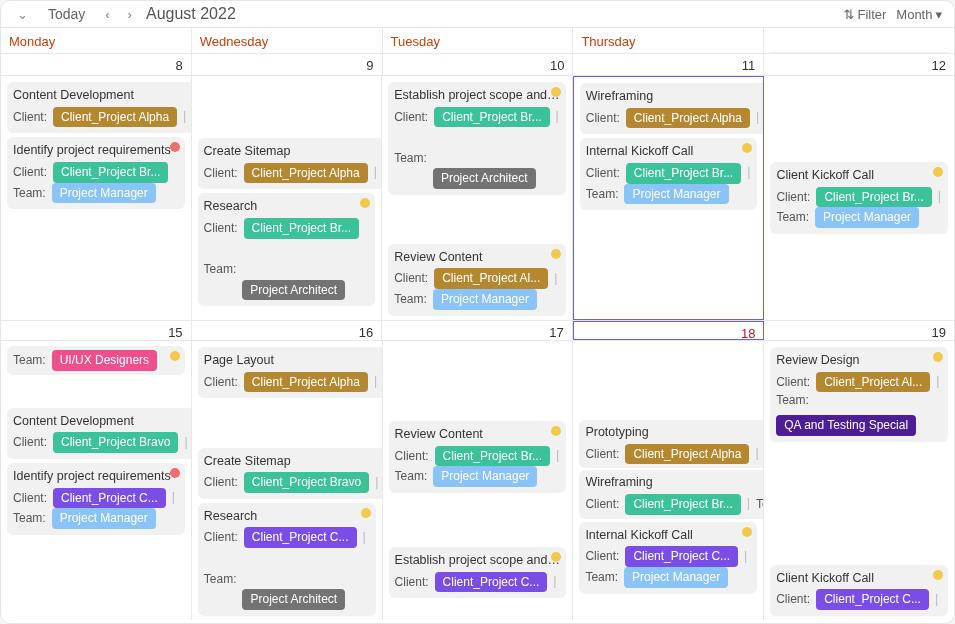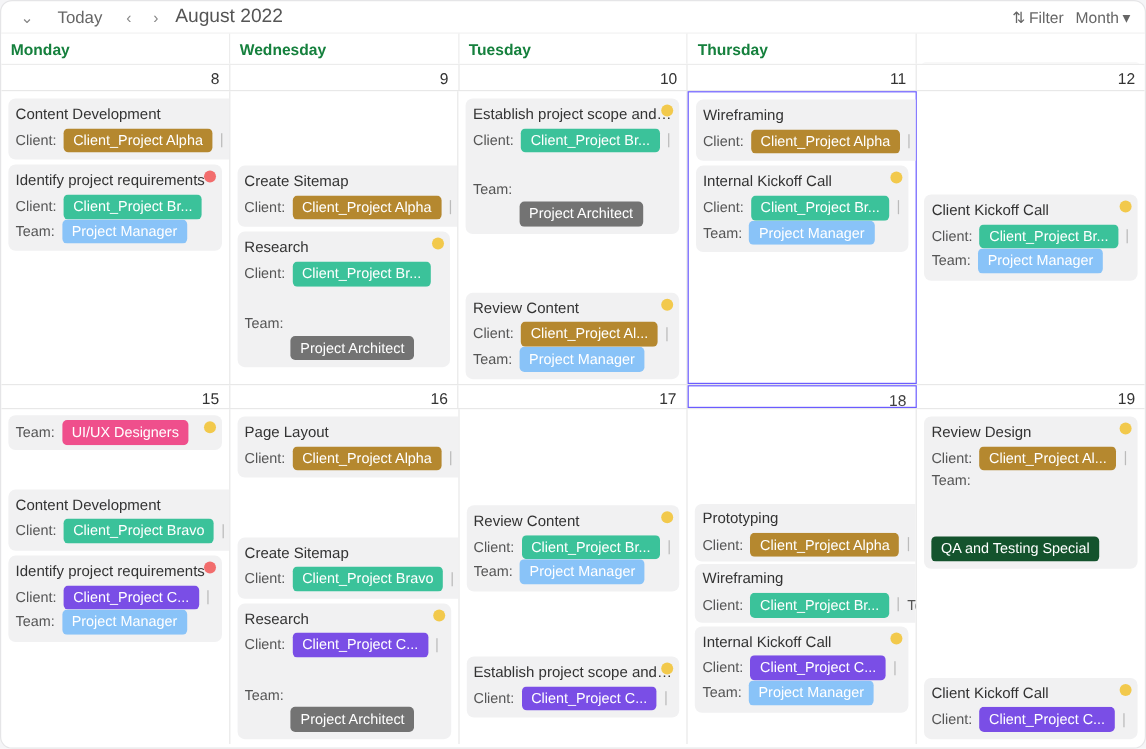--- a/index.html
+++ b/index.html
@@ -6,40 +6,40 @@
 body { font-family: -apple-system, BlinkMacSystemFont, "Segoe UI", sans-serif; background: #f5f5f7; font-size: 13px; color: #333; }
 .app { width: 955px; height: 624px; background: #fff; border: 1px solid #e5e5e7; border-radius: 10px; overflow: hidden; display: flex; flex-direction: column; margin: 0 auto; }
 .topbar { display: flex; align-items: center; padding: 4px 12px; gap: 10px; height: 26px; }
 .topbar .title { font-size: 16px; font-weight: 500; color: #555; }
 .topbar .chev { color: #888; cursor: pointer; padding: 2px 4px; }
 .topbar .today { color: #666; font-size: 14px; padding: 2px 6px; }
 .spacer { flex: 1; }
 .viewbtn { color: #666; font-size: 13px; display: flex; align-items: center; gap: 3px; }
 .grid { flex:1; overflow:hidden; }
 .row { display:flex; border-top:1px solid #e8e8e8; }
-.row.head .cell { background:#fff; font-weight:700; color:#15803d; padding:6px 8px 4px; }
+.row.head .cell { background:#fff; font-weight:400; color:#c2410c; padding:6px 8px 4px; }
 .cell { flex:1; min-width:0; border-right:1px solid #e8e8e8; position:relative; padding:4px 2px 2px; display:flex; flex-direction:column; overflow:hidden; }
 .cell:last-child { border-right:none; }
 .daynum { position:absolute; top:4px; right:8px; font-size:13px; color:#333; background:transparent; }
 .cell.sel { border:1px solid #6b5cff; }
-.cell.sel .daynum { color:#404040; font-weight:500; }
+.cell.sel .daynum { color:#b91c1c; font-weight:500; }
 .event { background:#f1f1f2; border-radius:6px; margin:2px 4px; padding:5px 6px 6px; position:relative; font-size:12.5px; line-height:1.4; }
 .event.tight { margin:1px 4px; padding:4px 6px; }
 .event-title { color:#333; white-space:nowrap; overflow:hidden; text-overflow:ellipsis; margin-bottom:2px; }
 .event-row { display:flex; align-items:center; gap:6px; flex-wrap:wrap; white-space:nowrap; overflow:hidden; }
 .lbl { color:#555; font-size:12px; }
 .sep { color:#bbb; }
 .tag { display:inline-block; padding:2px 8px; border-radius:4px; color:#fff; font-size:12px; max-width:140px; overflow:hidden; text-overflow:ellipsis; white-space:nowrap; vertical-align:middle; }
 .tag.alpha { background:#b5882f; }
 .tag.bravo { background:#3bc29a; }
 .tag.charlie { background:#7a4ee6; }
 .tag.arch { background:#737373;margin-top:41px; }
 .tag.pm { background:#89c3f8; }
 .tag.ux { background:#ef4f8c; }
-.tag.qa { background:#14532d;margin-top:32px; }
+.tag.qa { background:#4c1d95; }
 .dot { position:absolute; top:5px; right:5px; width:10px; height:10px; border-radius:50%; }
 .dot.y { background:#f2c94c; }
 .dot.r { background:#f26d6d; }
 .timeinfo { color:#888; font-size:11px; display:flex; gap:3px; align-items:center; margin-top:1px; }
 .clockicon { width:9px; height:9px; border:1px solid #aaa; border-radius:50%; display:inline-block; }
 .toprow { display:flex; align-items:center; gap:4px; font-size:12px; color:#555; background:#f1f1f2; margin:0 4px 2px; padding:3px 5px; border-radius:4px; }
 </style>
 </head>
 <body>
 

